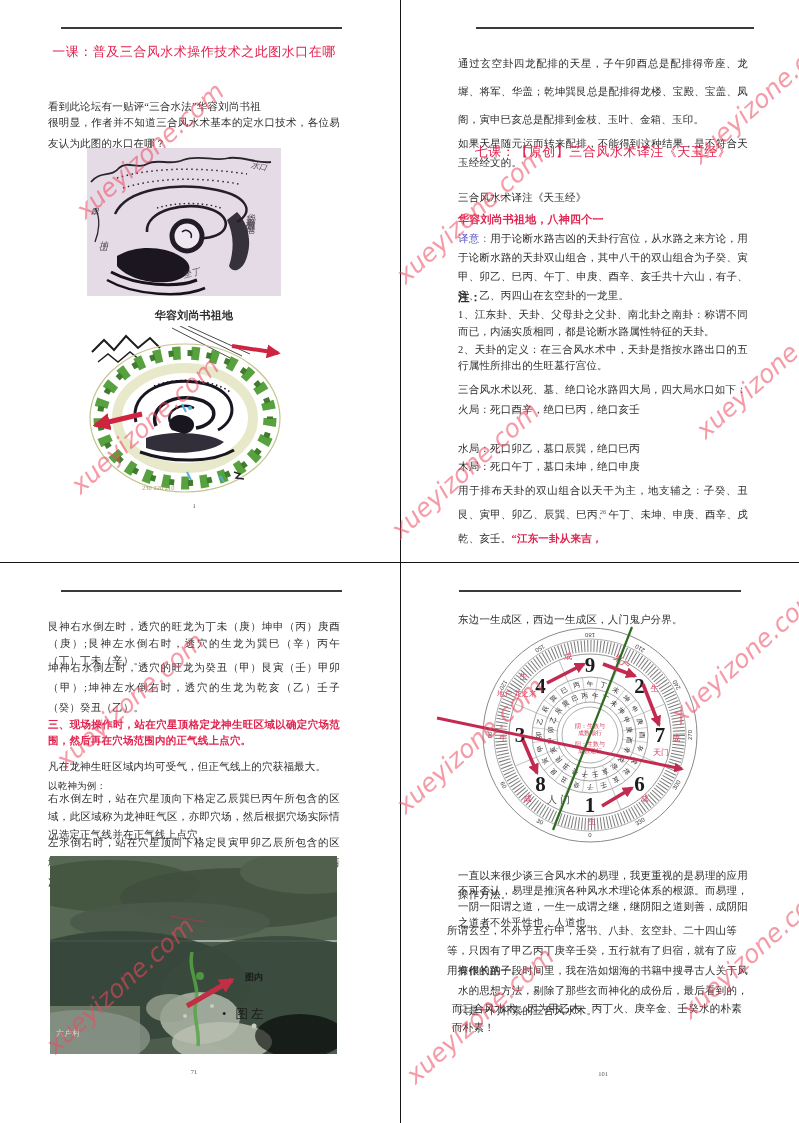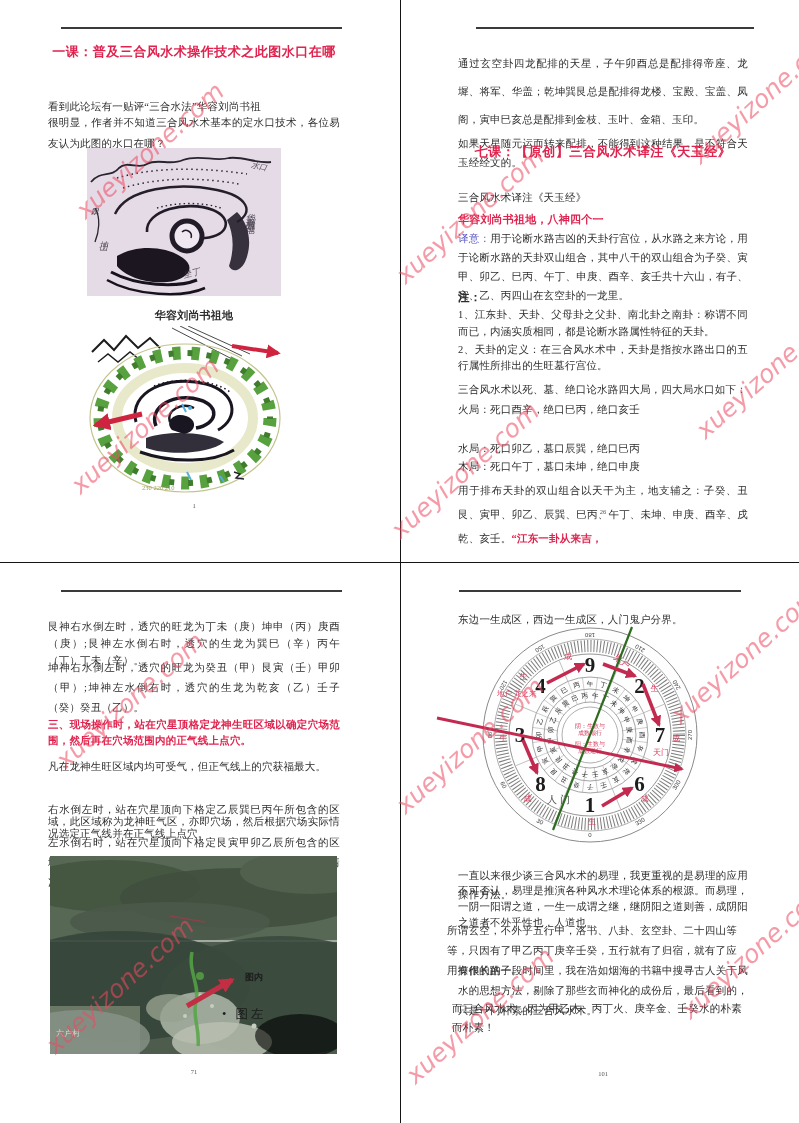--- a/index.html
+++ b/index.html
@@ -7,21 +7,21 @@
           font-family:"Liberation Serif","DejaVu Serif",serif;}
   .divider-v{position:absolute;left:400px;top:0;width:1px;height:1123px;background:#141414;}
   .divider-h{position:absolute;left:0;top:562px;width:799px;height:1px;background:#141414;}
   .page{position:absolute;}
   .rule{position:absolute;height:2px;background:#3a3a3a;}
   .t{position:absolute;text-align:justify;font-size:10.5px;color:#2d2d2d;line-height:19px;letter-spacing:.2px;}
   .ctr{text-align:center;}
   .red{color:#e0234e;}
   .bold{font-weight:bold;}
   .blue{color:#5753c5;}
-  .title{position:absolute;font-size:13px;font-weight:bold;color:#e0234e;text-align:center;letter-spacing:.5px;}
+  .title{position:absolute;font-size:13px;font-weight:normal;color:#e0234e;text-align:center;letter-spacing:.5px;}
   .pagenum{position:absolute;font-size:6.5px;color:#555;text-align:center;}
   .small{font-size:9.5px;}
   .wm{position:absolute;width:190px;text-align:center;transform:rotate(-42deg);font-family:"DejaVu Sans",sans-serif;
       font-style:italic;font-size:25px;color:rgba(236,72,96,.55);pointer-events:none;z-index:9;white-space:nowrap;}
   .imgbox{position:absolute;}
   .anno{position:absolute;color:#3a3340;opacity:.85;font-style:italic;font-size:8.5px;line-height:10px;}
   .anno.vert{writing-mode:vertical-rl;letter-spacing:2px;}
   .satlabel{position:absolute;color:#1b1b1b;font-size:9px;white-space:nowrap;}
   
   .mchar{font-size:6.5px;fill:#222;text-anchor:middle;dominant-baseline:central;font-family:"Liberation Serif",serif;}
@@ -127,21 +127,22 @@
     <p class="t" style="left:57px;top:468px;width:290px;line-height:24px;"><span>用于排布天卦的双山组合以天干为主，地支辅之：子癸、丑艮、寅甲、卯乙、辰巽、巳丙、午丁、未坤、申庚、酉辛、戌乾、亥壬。</span><span class="red bold">“江东一卦从来吉，</span></p>
     <div class="pagenum" style="left:57px;top:508px;width:290px;">26</div>
   </section>
 
   <section class="page" style="left:0;top:563px;width:400px;height:560px;">
     <div class="rule" style="left:61px;top:27px;width:281px;"></div>
     <p class="t" style="left:48px;top:44px;width:292px;line-height:17px;">艮神右水倒左时，透穴的旺龙为丁未（庚）坤申（丙）庚酉（庚）;艮神左水倒右时，透穴的生龙为巽巳（辛）丙午（丁）丁未（辛）。</p>
     <p class="t" style="left:48px;top:84px;width:292px;line-height:20px;">坤神右水倒左时，透穴的旺龙为癸丑（甲）艮寅（壬）甲卯（甲）;坤神左水倒右时，透穴的生龙为乾亥（乙）壬子（癸）癸丑（乙）。</p>
     <p class="t" style="left:48px;top:183px;width:292px;">凡在龙神生旺区域内均可受气，但正气线上的穴获福最大。</p>
     <p class="t red bold" style="left:48px;top:143px;width:292px;line-height:16px;">三、现场操作时，站在穴星顶格定龙神生旺区域以确定穴场范围，然后再在穴场范围内的正气线上点穴。</p>
-    <p class="t" style="left:48px;top:230px;width:292px;line-height:12px;">右水倒左时，站在穴星顶向下格定乙辰巽巳丙午所包含的区域，此区域称为龙神旺气区，亦即穴场，然后根据穴场实际情况选定正气线并在正气线上点穴。</p>
+    <p class="t small" style="left:48px;top:204px;width:292px;">以乾神为例：</p>
+    <p class="t" style="left:48px;top:216px;width:292px;line-height:18px;">右水倒左时，站在穴星顶向下格定乙辰巽巳丙午所包含的区域，此区域称为龙神旺气区，亦即穴场，然后根据穴场实际情况选定正气线并在正气线上点穴。</p>
     <p class="t" style="left:48px;top:259px;width:292px;line-height:20px;">左水倒右时，站在穴星顶向下格定艮寅甲卯乙辰所包含的区域，此区域称为龙神生气区，亦即穴场，然后根据穴场实际情况选定正气线并在正气线上点穴。</p>
 
     <div class="imgbox" style="left:50px;top:293px;width:287px;height:198px;">
       <svg width="287" height="198" viewBox="0 0 287 198">
         <rect x="0" y="0" width="287" height="198" fill="#4d5c4d"></rect>
         <rect x="0" y="0" width="287" height="84" fill="#576855"></rect>
         <ellipse cx="60" cy="30" rx="90" ry="26" fill="#44543f" opacity=".9"></ellipse>
         <ellipse cx="190" cy="42" rx="120" ry="30" fill="#3f4e3e" opacity=".85"></ellipse>
         <ellipse cx="260" cy="16" rx="70" ry="22" fill="#50604c"></ellipse>
         <ellipse cx="120" cy="66" rx="100" ry="20" fill="#4a594a" opacity=".9"></ellipse>

